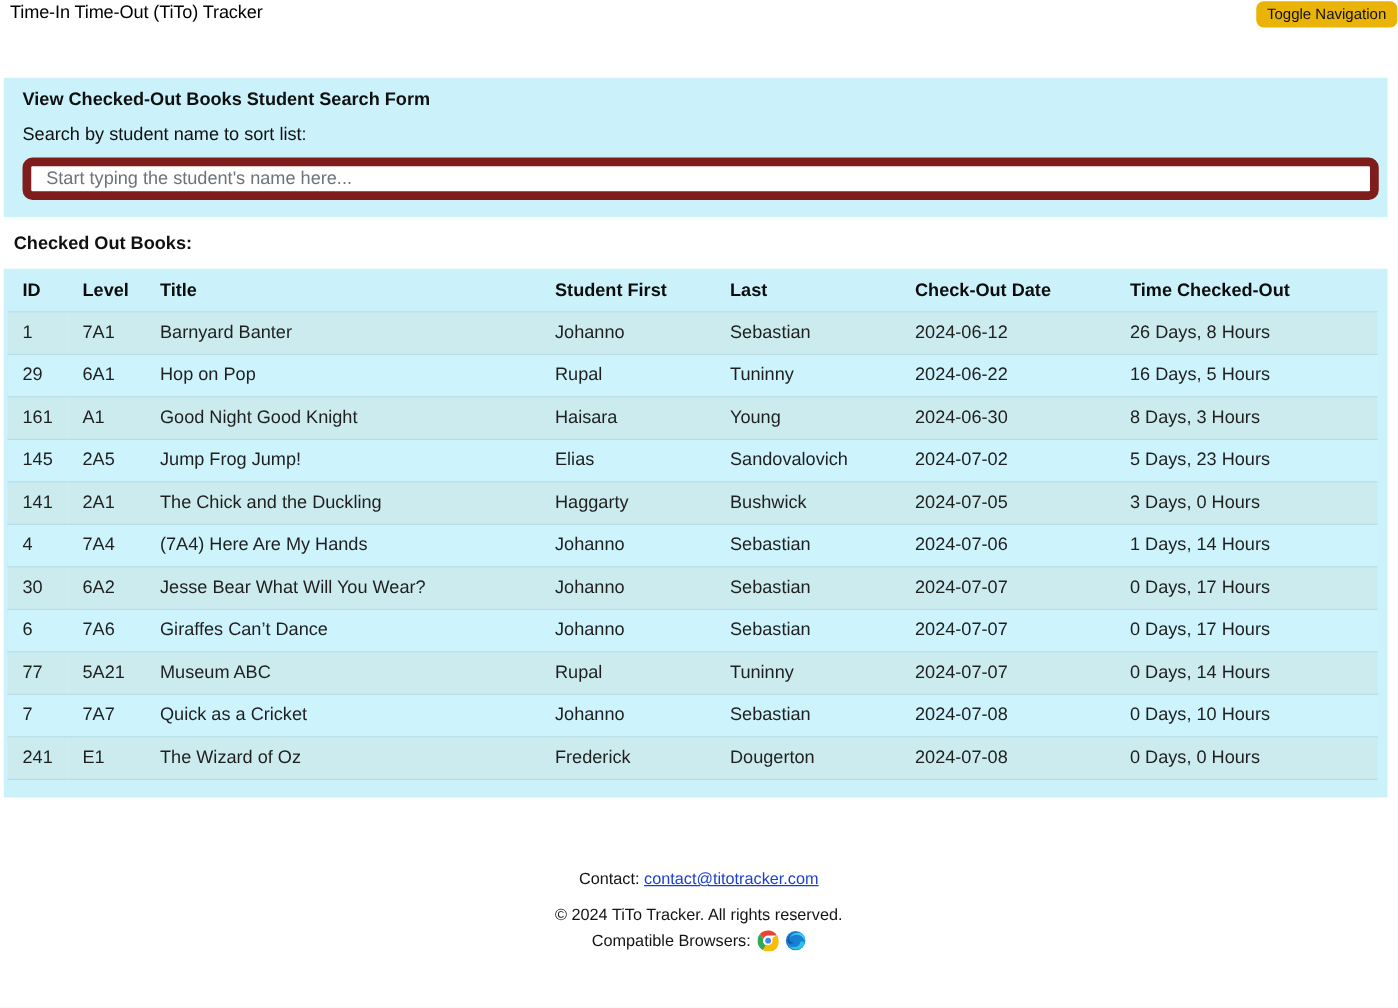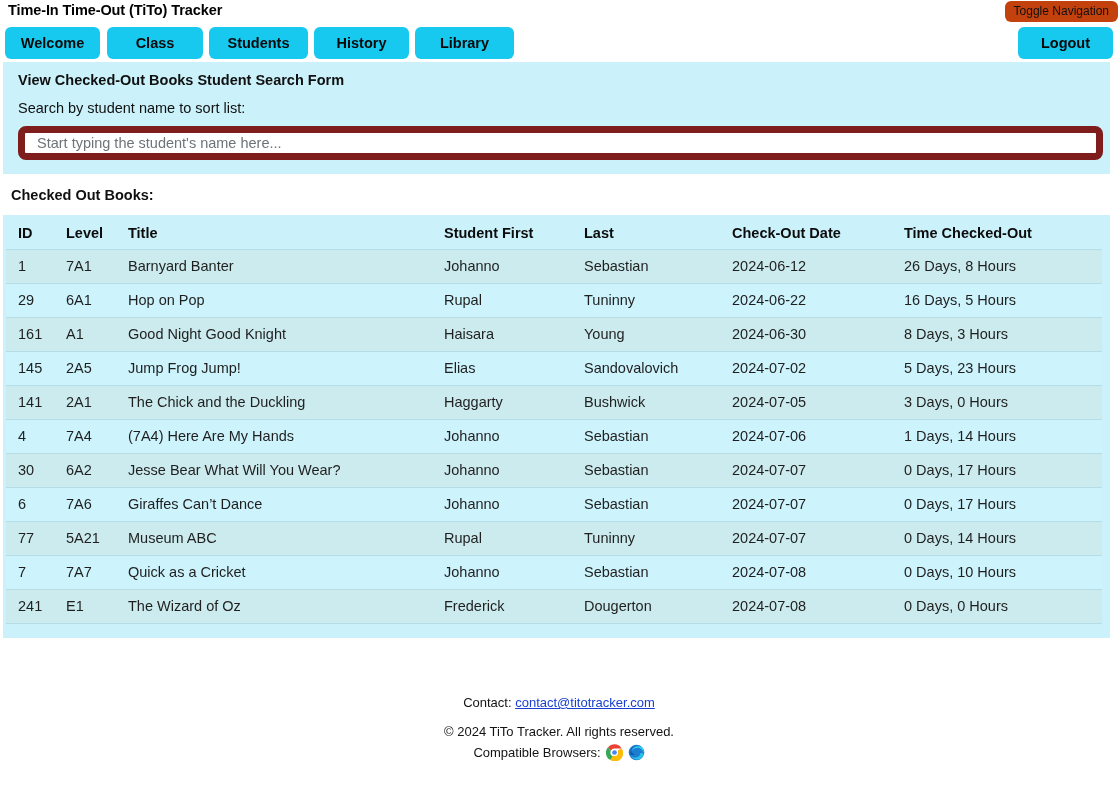--- a/index.html
+++ b/index.html
@@ -17,29 +17,29 @@
   .page-header {
     position: relative;
     height: 62px;
     background: #ffffff;
     padding: 0;
   }
   .app-title {
     position: absolute;
     left: 8px; top: 0px;
     font-size: 14.5px;
-    font-weight: bold;
+    font-weight: normal;
     line-height: 20px;
     letter-spacing: -0.1px;
     color: #000000;
   }
   .toggle-nav-btn {
     position: absolute;
     right: 0px; top: 1px;
-    background: #c2410c;
+    background: #eab308;
     color: #111111;
     border: none;
     border-radius: 6px;
     font-family: "Liberation Sans", sans-serif;
     font-size: 12px;
     line-height: 18px;
     padding: 1px 9px 2px 9px;
     cursor: pointer;
   }
   .nav-row {
@@ -194,28 +194,20 @@
   }
   .browser-icon { display: inline-block; vertical-align: middle; line-height: 0; }
 </style>
 </head>
 <body>
 
 <div class="page-header">
   <div class="app-title">Time-In Time-Out (TiTo) Tracker</div>
   <button class="toggle-nav-btn">Toggle Navigation</button>
 
-  <div class="nav-row">
-    <button class="nav-btn n0">Welcome</button>
-    <button class="nav-btn n1">Class</button>
-    <button class="nav-btn n2">Students</button>
-    <button class="nav-btn n3">History</button>
-    <button class="nav-btn n4">Library</button>
-    <button class="logout-btn">Logout</button>
-  </div>
 </div>
 
 <div class="search-panel">
   <div class="search-panel-title">View Checked-Out Books Student Search Form</div>
   <div class="search-label">Search by student name to sort list:</div>
   <input class="search-input" type="text" placeholder="Start typing the student's name here..." style="">
 </div>
 
 <div class="table-section">
   <div class="table-heading">Checked Out Books:</div>

